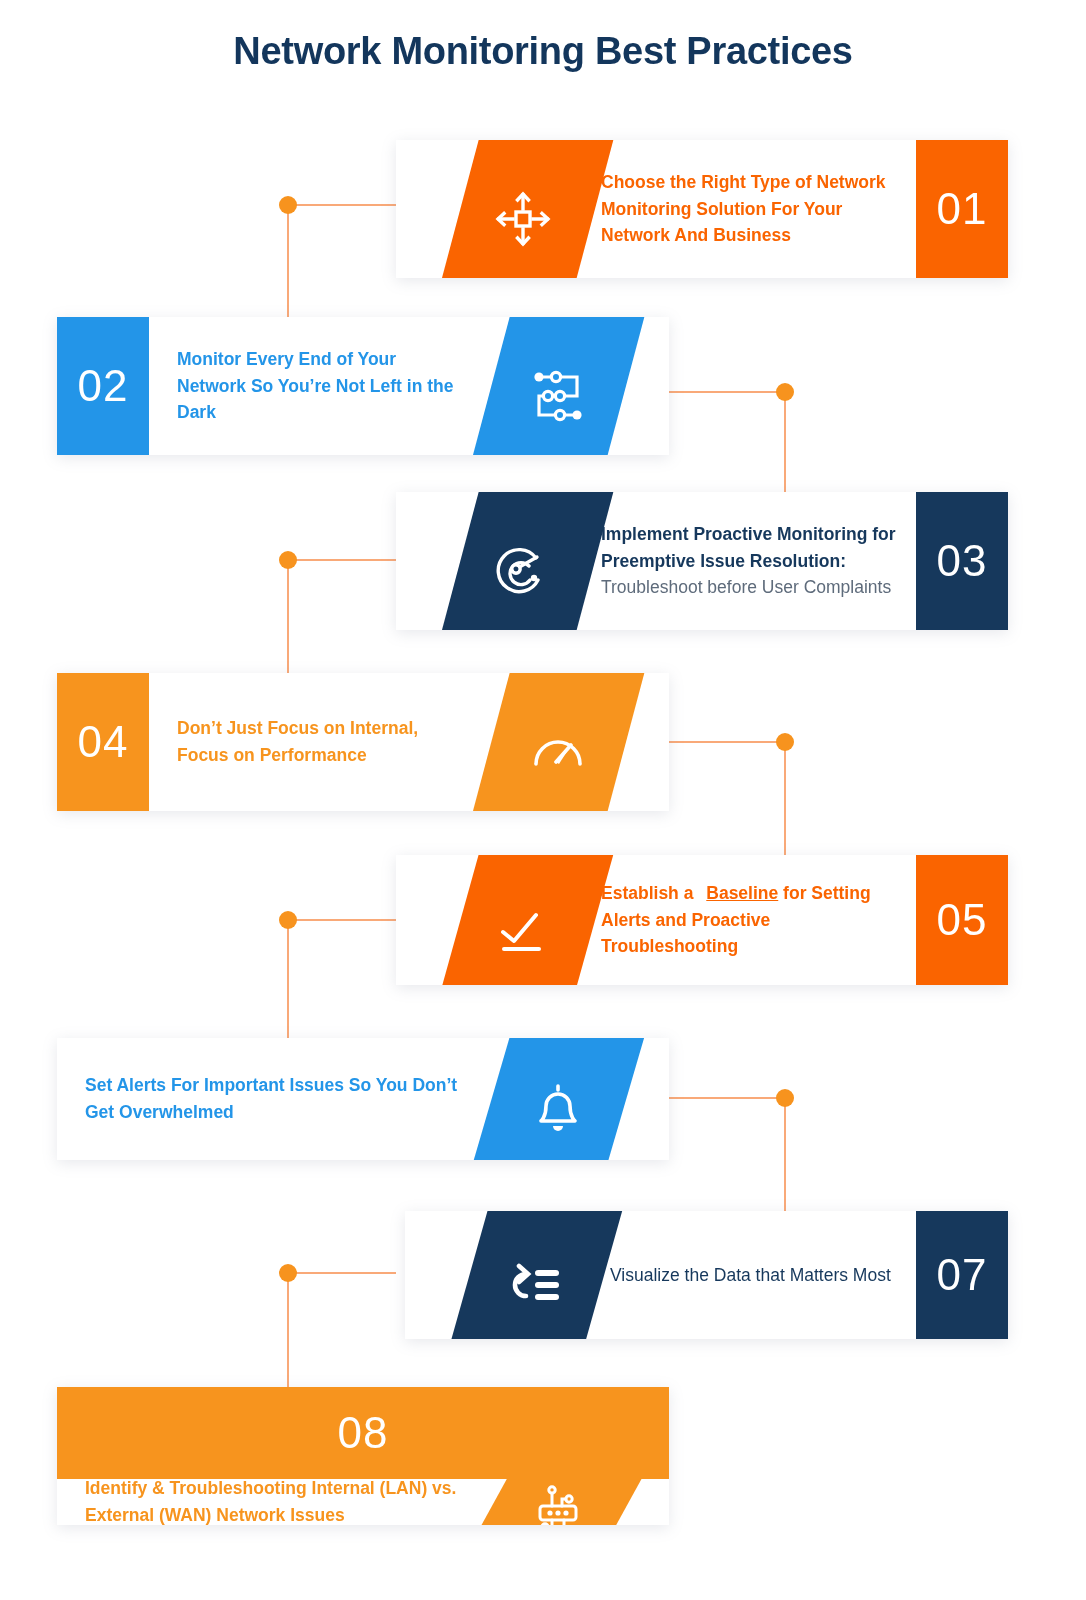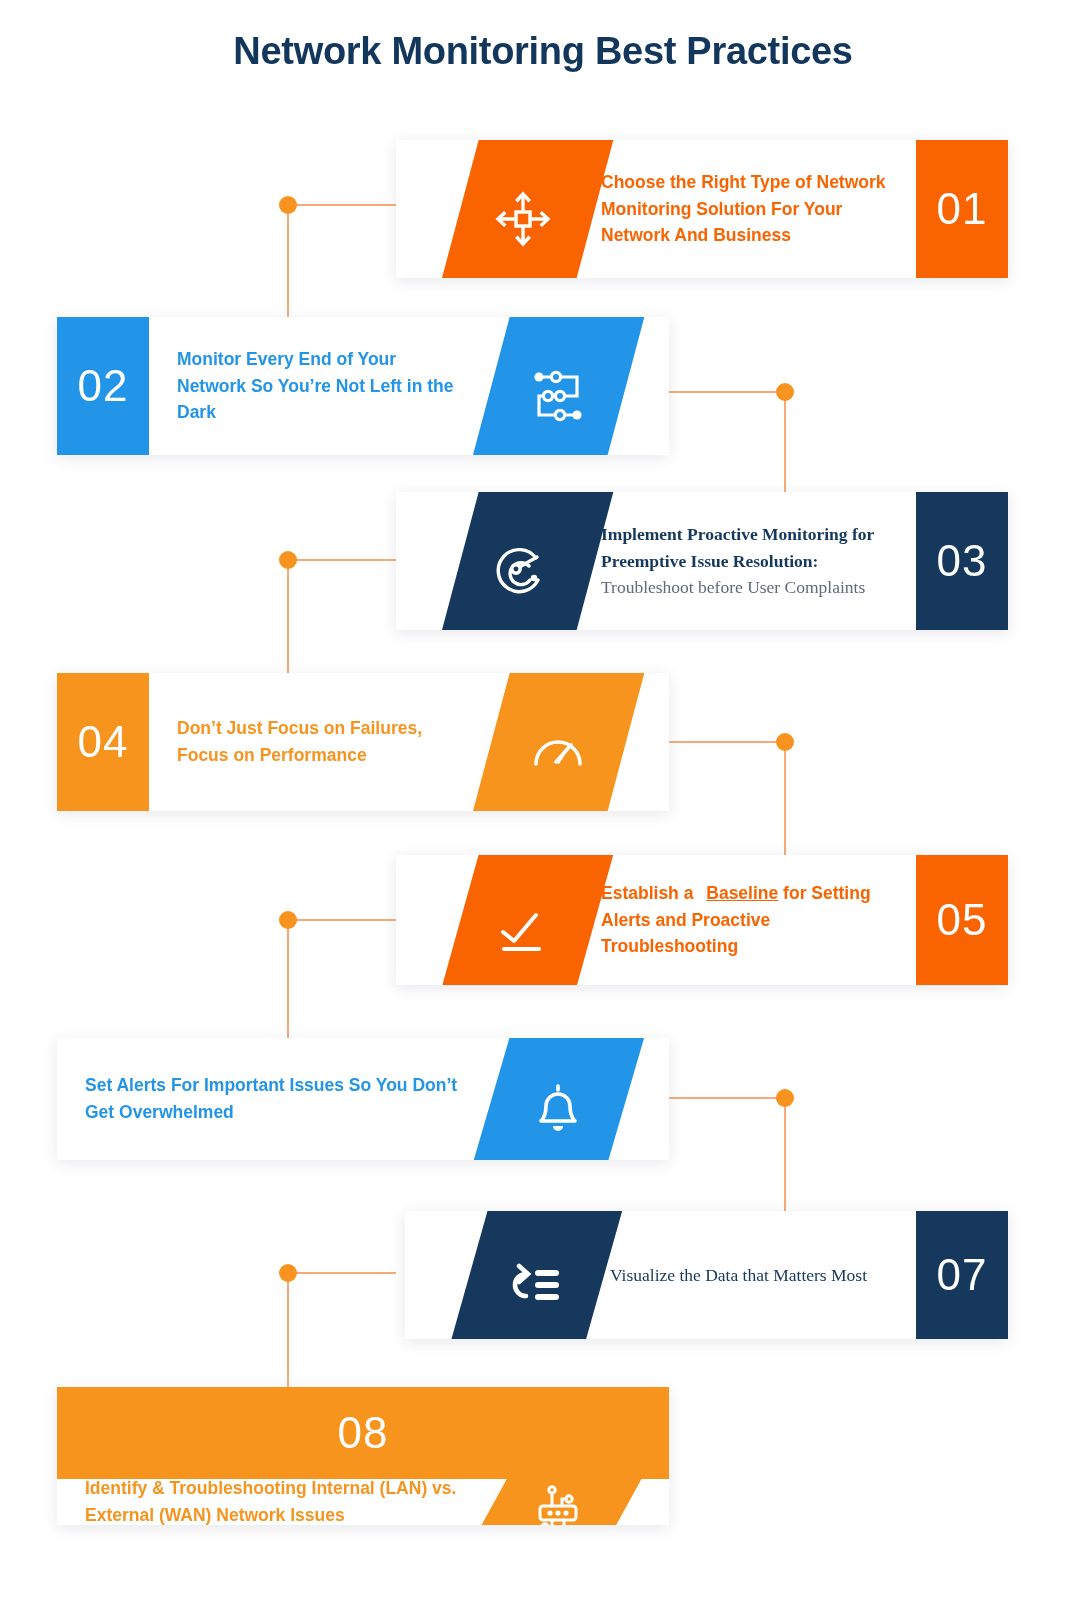--- a/index.html
+++ b/index.html
@@ -114,21 +114,21 @@
   
   .card.layout-b .numblock { order: 1; }
   .card.layout-b .body { order: 2; padding-left: 28px; padding-right: 200px; }
 
   
   .t-orange  .numblock, .t-orange  .shape i { background: #FA6400; }
   .t-orange  .text { color: #FA6400; }
   .t-blue    .numblock, .t-blue    .shape i { background: #2395E8; }
   .t-blue    .text { color: #2395E8; }
   .t-navy    .numblock, .t-navy    .shape i { background: #16385C; }
-  .t-navy    .text { color: #16385C; font-family: Liberation Serif, serif; }
+  .t-navy    .text { color: #16385C; }
   .t-amber   .numblock, .t-amber   .shape i { background: #F7941E; }
   .t-amber   .text { color: #F7941E; }
 
   .shape i {
     position: absolute;
     inset: 0;
     display: block;
     z-index: 1;
   }
 </style>
@@ -239,21 +239,21 @@
         <span class="sub">Troubleshoot before User Complaints</span>
       </div>
     </div>
     <div class="numblock">03</div>
   </div>
 
   <div class="card layout-b t-amber" style="left:57px; top:673px; width:612px; height:138px;">
     <div class="numblock">04</div>
     <div class="body">
       <div class="text">
-        <span>Don’t Just Focus on Failures, Focus on Performance</span>
+        <span>Don’t Just Focus on Internal, Focus on Performance</span>
       </div>
       <div class="shape lean-right">
         <i></i>
         <svg width="64" height="64" viewBox="0 0 64 64" fill="none" stroke="#fff" stroke-width="3.6" stroke-linecap="round">
           <path d="M10 44 A22 22 0 1 1 54 44"></path>
           <path d="M30 42 L45 25"></path>
           <path d="M30 42 L33 44 L45 25 Z" fill="#fff" stroke="none"></path>
         </svg>
       </div>
     </div>

